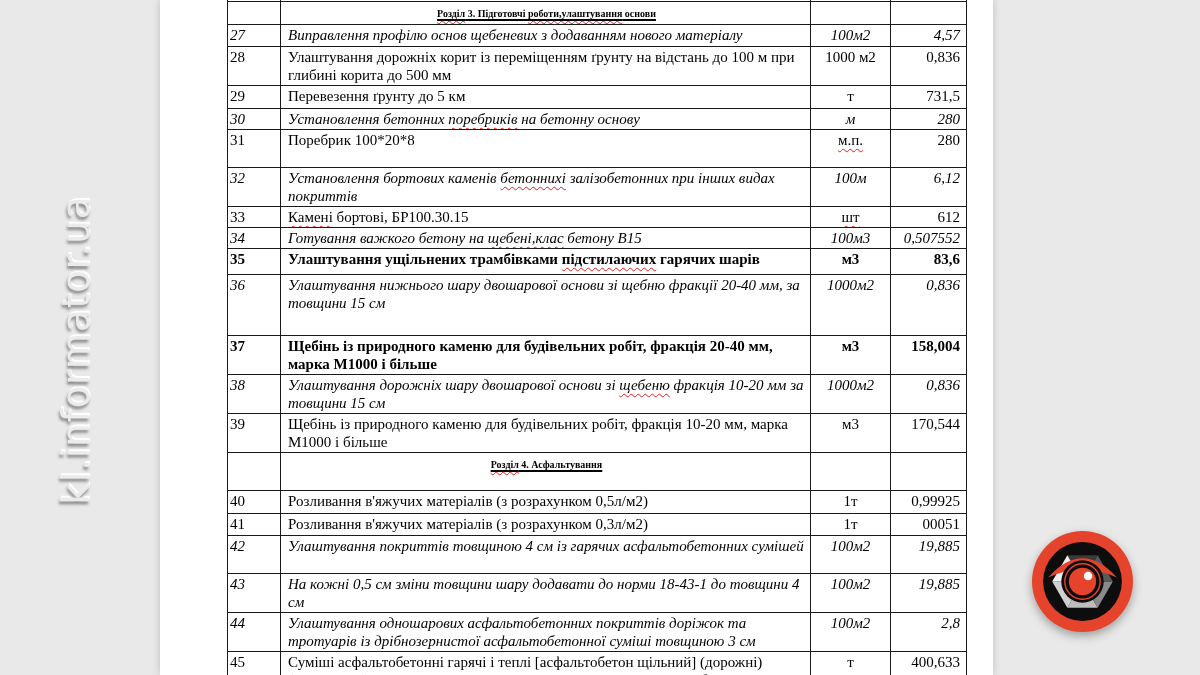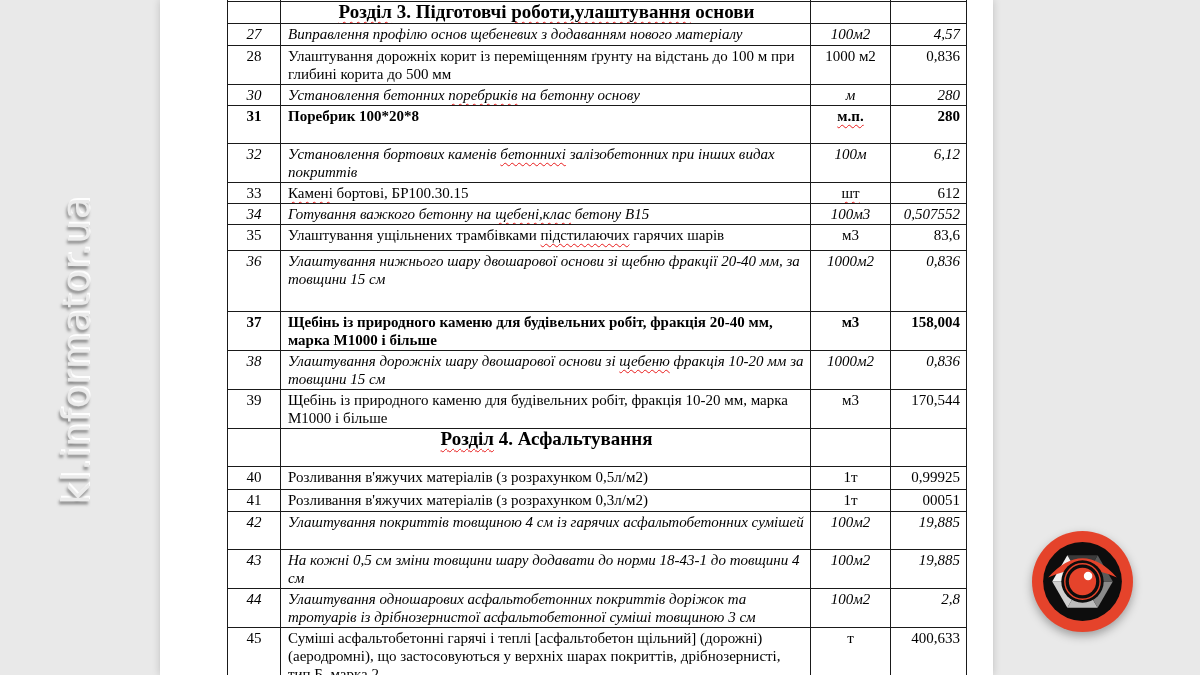--- a/index.html
+++ b/index.html
@@ -19,28 +19,28 @@
     text-shadow:-3px -1px 3px rgba(110,110,110,.8),2px 1px 0 rgba(255,255,255,.95);
   }
   table.doc{
     position:absolute;left:67px;top:-3px;width:739px;
     border-collapse:collapse;table-layout:fixed;
   }
   td{
     border:1.5px solid #1a1a1a;vertical-align:top;overflow:hidden;
     padding:1px 2px;font-size:15px;line-height:18px;color:#000;
   }
-  .c-num{text-align:center}
+  .c-num{}
   .c-desc{padding-left:7px;padding-right:5px}
   .c-unit{text-align:center}
   .c-qty{text-align:right;padding-right:6px}
   tr.it td{font-style:italic}
   td.c-section{text-align:center;font-weight:bold;font-style:normal}
   .section-title{
-    font-size:19px;
+    font-size:10px;text-decoration:underline;
     text-decoration-thickness:1.5px;text-underline-offset:2px;
   }
   .sq{
     text-decoration-line:underline;text-decoration-style:wavy;
     text-decoration-color:#e81c1c;text-decoration-thickness:1px;
     text-underline-offset:2.5px;text-decoration-skip-ink:none;
   }
   .logo{
     position:absolute;left:1032px;top:531px;width:101px;height:101px;
     filter:drop-shadow(0 4px 5px rgba(0,0,0,.32));
@@ -77,51 +77,57 @@
           <td class="c-desc"><span>Виправлення профілю основ щебеневих з додаванням нового матеріалу</span></td>
           <td class="c-unit"><span>100м2</span></td>
           <td class="c-qty">4,57</td>
         </tr>
         <tr style="height: 38px;">
           <td class="c-num">28</td>
           <td class="c-desc"><span>Улаштування дорожніх корит із переміщенням ґрунту на відстань до 100 м при глибині корита до 500 мм</span></td>
           <td class="c-unit"><span>1000 м2</span></td>
           <td class="c-qty">0,836</td>
         </tr>
+        <tr style="height: 23px;">
+          <td class="c-num">29</td>
+          <td class="c-desc"><span>Перевезення ґрунту до 5 км</span></td>
+          <td class="c-unit"><span>т</span></td>
+          <td class="c-qty">731,5</td>
+        </tr>
         <tr class="it" style="height: 21px;">
           <td class="c-num">30</td>
           <td class="c-desc"><span>Установлення бетонних </span><span class="sq">поребриків</span><span> на бетонну основу</span></td>
           <td class="c-unit"><span>м</span></td>
           <td class="c-qty">280</td>
         </tr>
-        <tr style="height: 38px; font-weight: bold;">
+        <tr style="height: 38px;">
           <td class="c-num">31</td>
           <td class="c-desc"><span>Поребрик 100*20*8</span></td>
           <td class="c-unit"><span class="sq">м.п.</span></td>
           <td class="c-qty">280</td>
         </tr>
         <tr class="it" style="height: 38px;">
           <td class="c-num">32</td>
           <td class="c-desc"><span>Установлення бортових каменів </span><span class="sq">бетоннихі</span><span> залізобетонних при інших видах покриттів</span></td>
           <td class="c-unit"><span>100м</span></td>
           <td class="c-qty">6,12</td>
         </tr>
         <tr style="height: 20px;">
           <td class="c-num">33</td>
           <td class="c-desc"><span class="sq">Камені</span><span> бортові, БР100.30.15</span></td>
           <td class="c-unit"><span class="sq">шт</span></td>
           <td class="c-qty">612</td>
         </tr>
         <tr class="it" style="height: 21px;">
           <td class="c-num">34</td>
-          <td class="c-desc"><span>Готування важкого бетонну на </span><span class="sq">щебені,клас</span><span> бетону В15</span></td>
+          <td class="c-desc"><span>Готування важкого бетону на </span><span class="sq">щебені,клас</span><span> бетону В15</span></td>
           <td class="c-unit"><span>100м3</span></td>
           <td class="c-qty">0,507552</td>
         </tr>
-        <tr style="height: 26px;">
+        <tr style="height: 26px; font-weight: bold;">
           <td class="c-num">35</td>
           <td class="c-desc"><span>Улаштування ущільнених трамбівками </span><span class="sq">підстилаючих</span><span> гарячих шарів</span></td>
           <td class="c-unit"><span>м3</span></td>
           <td class="c-qty">83,6</td>
         </tr>
         <tr class="it" style="height: 61px;">
           <td class="c-num">36</td>
           <td class="c-desc"><span>Улаштування нижнього шару двошарової основи зі щебню фракції 20-40 мм, за товщини 15 см</span></td>
           <td class="c-unit"><span>1000м2</span></td>
           <td class="c-qty">0,836</td>

